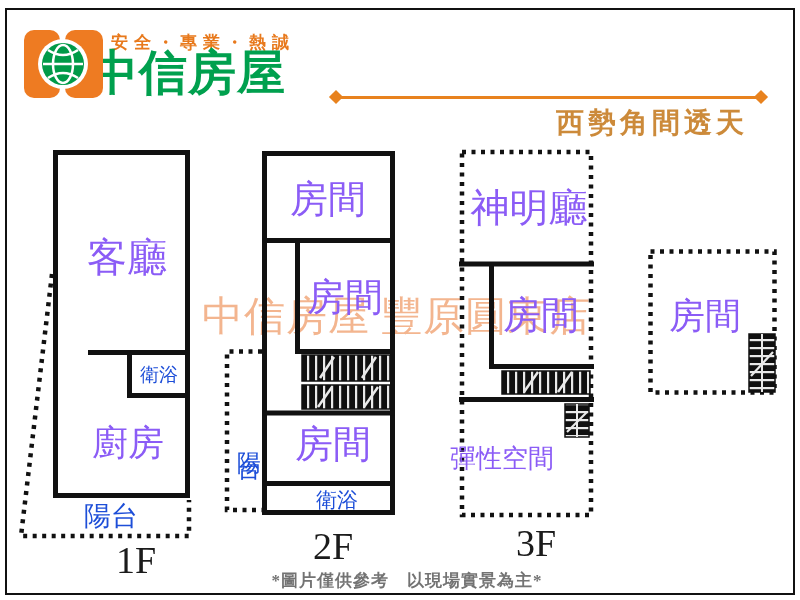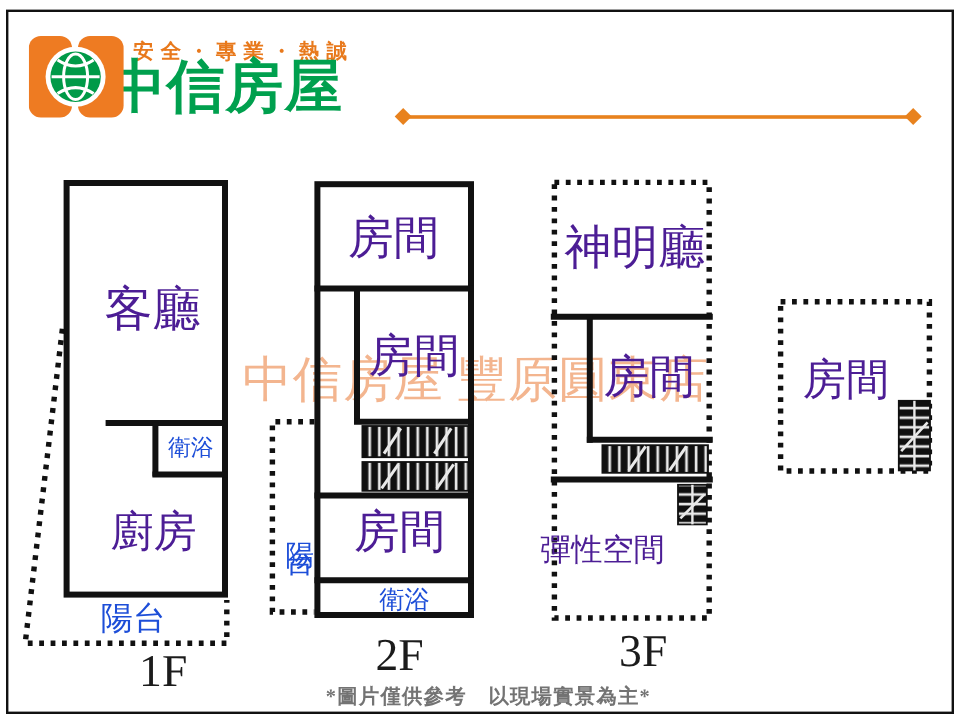--- a/index.html
+++ b/index.html
@@ -15,21 +15,21 @@
          font-weight:bold;font-size:48px;letter-spacing:1px;color:#00A04E;line-height:1;}
   .title{left:333px;top:37px;font-size:52px;font-weight:600;color:#151515;line-height:1.05;white-space:nowrap;}
   .uline{left:334px;top:96px;width:429px;height:3px;background:#E8821E;}
   .uline .dia{position:absolute;top:-4px;width:10px;height:10px;background:#E8821E;transform:rotate(45deg);}
   .dia.l{left:-3px;} .dia.r{right:-3px;}
   .subtitle{left:556px;top:104px;font-size:28px;font-weight:600;letter-spacing:4px;color:#CC8A3A;white-space:nowrap;}
   
   .wm{left:202px;top:289px;font-size:41px;color:rgba(240,163,115,0.8);z-index:1;white-space:nowrap;letter-spacing:1px;}
   svg.plans{position:absolute;left:0;top:0;z-index:2;pointer-events:none;}
   
-  .lbl{color:#4c1d95;z-index:3;}
+  .lbl{color:#8b5cf6;z-index:3;}
   .lbl.sub{color:#1d4ed8;}
   .lbl.vert{writing-mode:vertical-rl;letter-spacing:4px;}
   .flabel{color:#1b1b1b;font-size:38px;z-index:3;}
   .disclaimer{left:407px;top:580px;font-size:17px;font-weight:bold;color:#737373;letter-spacing:1px;z-index:3;}
 </style>
 </head>
 <body>
 
 <div class="canvas">
 
@@ -51,20 +51,21 @@
       <path d="M24,22 Q39,32 54,22" fill="none" stroke="#ffffff" stroke-width="2.5"></path>
       <path d="M24,50 Q39,40 54,50" fill="none" stroke="#ffffff" stroke-width="2.5"></path>
     </g>
   </svg>
   <div class="abs slogan">安全・專業・熱誠</div>
   <div class="abs brand">中信房屋</div>
   <div class="abs uline">
     <span class="dia l"></span>
     <span class="dia r"></span>
   </div>
+  <div class="abs subtitle">西勢角間透天</div>
 
   <div class="abs wm">中信房屋 豐原圓東店</div>
 
   <svg class="plans" width="800" height="600" viewBox="0 0 800 600">
     <defs>
       <pattern id="stairH" width="8" height="6" patternUnits="userSpaceOnUse">
         <rect width="8" height="6" fill="#101010"></rect>
           <rect x="3" width="2.2" height="6" fill="#e9e9e9"></rect>
       </pattern>
       <pattern id="stairV" width="6" height="8" patternUnits="userSpaceOnUse">

